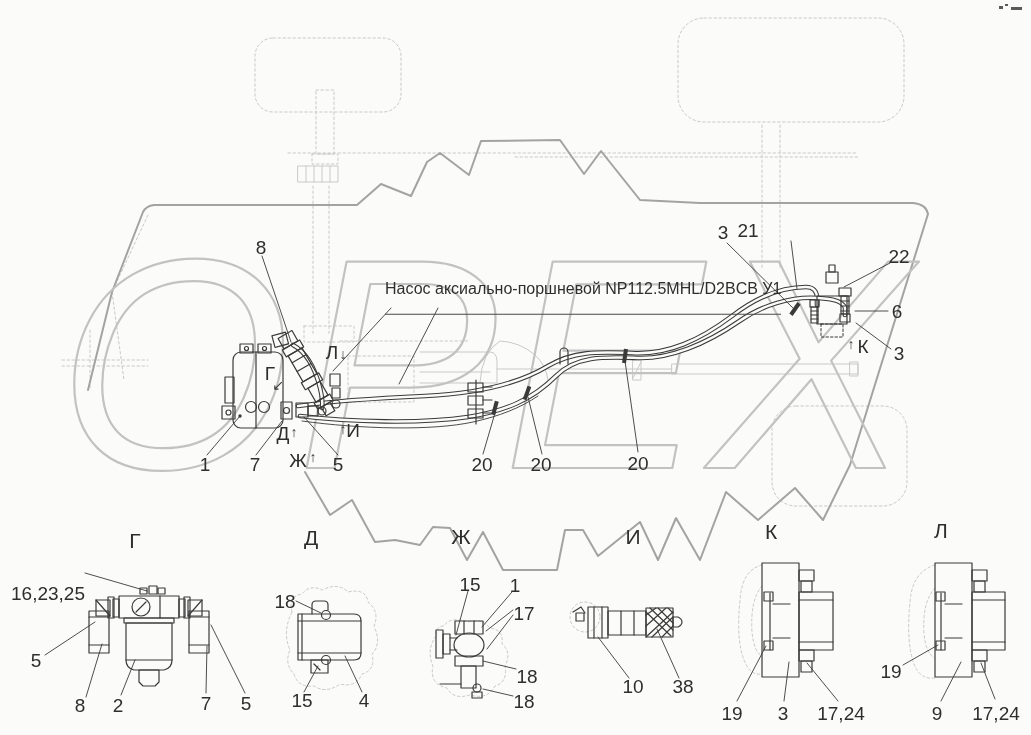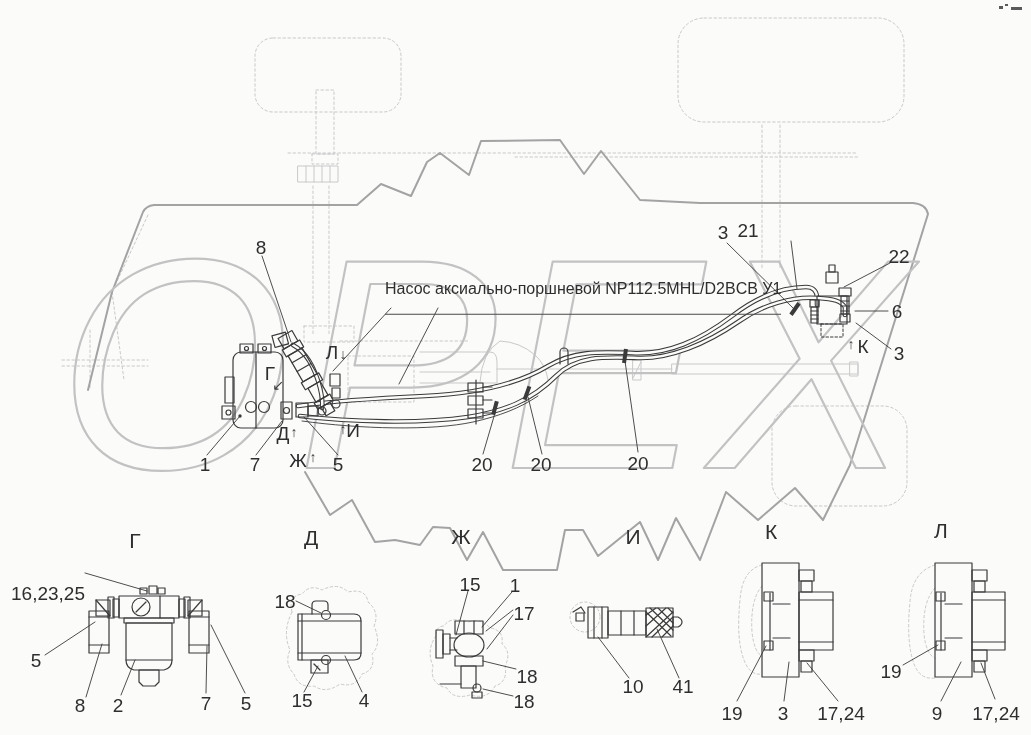--- a/index.html
+++ b/index.html
@@ -391,21 +391,21 @@
 <span class="callout" style="left:302px;top:700px">15</span>
 <span class="callout" style="left:364px;top:700px">4</span>
 
 <span class="callout" style="left:470px;top:584px">15</span>
 <span class="callout" style="left:515px;top:585px">1</span>
 <span class="callout" style="left:524px;top:613px">17</span>
 <span class="callout" style="left:527px;top:676px">18</span>
 <span class="callout" style="left:524px;top:701px">18</span>
 
 <span class="callout" style="left:633px;top:686px">10</span>
-<span class="callout" style="left:683px;top:686px">41</span>
+<span class="callout" style="left:683px;top:686px">38</span>
 
 <span class="callout" style="left:732px;top:713px">19</span>
 <span class="callout" style="left:783px;top:713px">3</span>
 <span class="callout" style="left:841px;top:713px">17,24</span>
 
 <span class="callout" style="left:891px;top:671px">19</span>
 <span class="callout" style="left:937px;top:713px">9</span>
 <span class="callout" style="left:996px;top:713px">17,24</span>
 
 </div>

